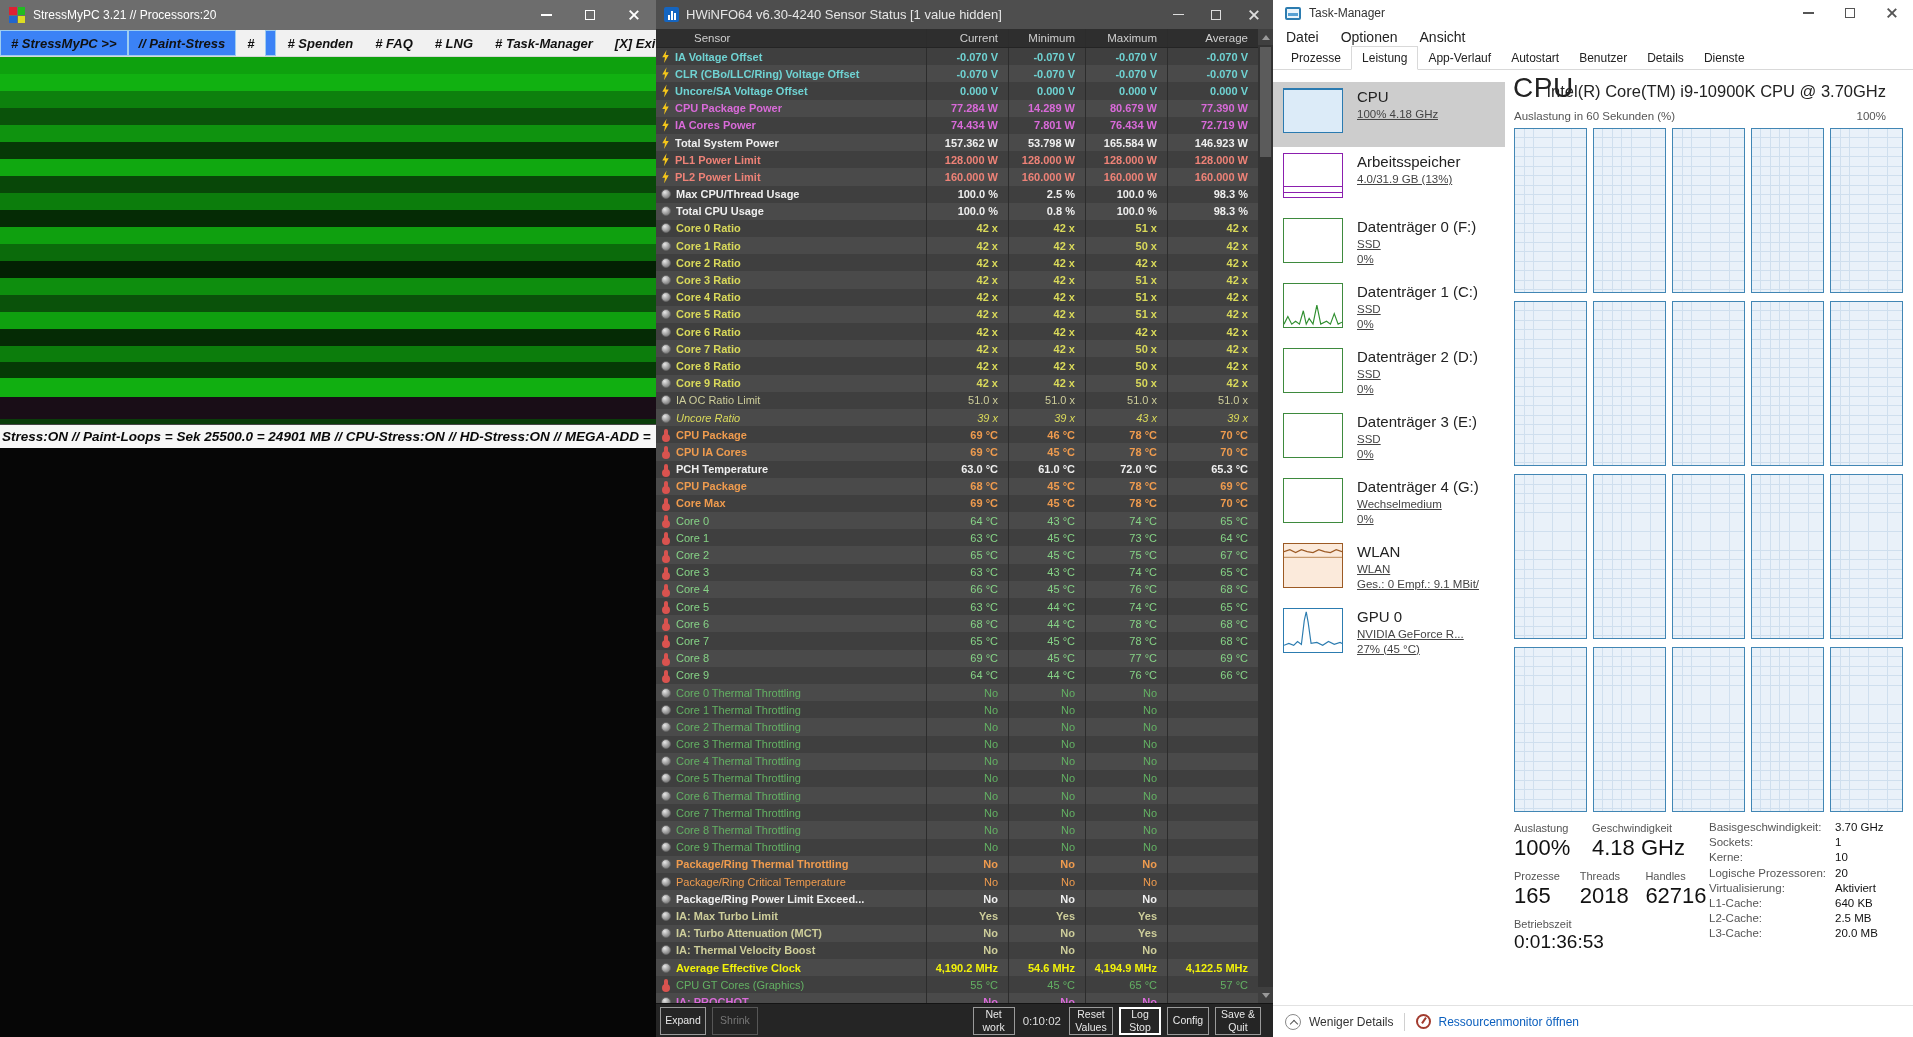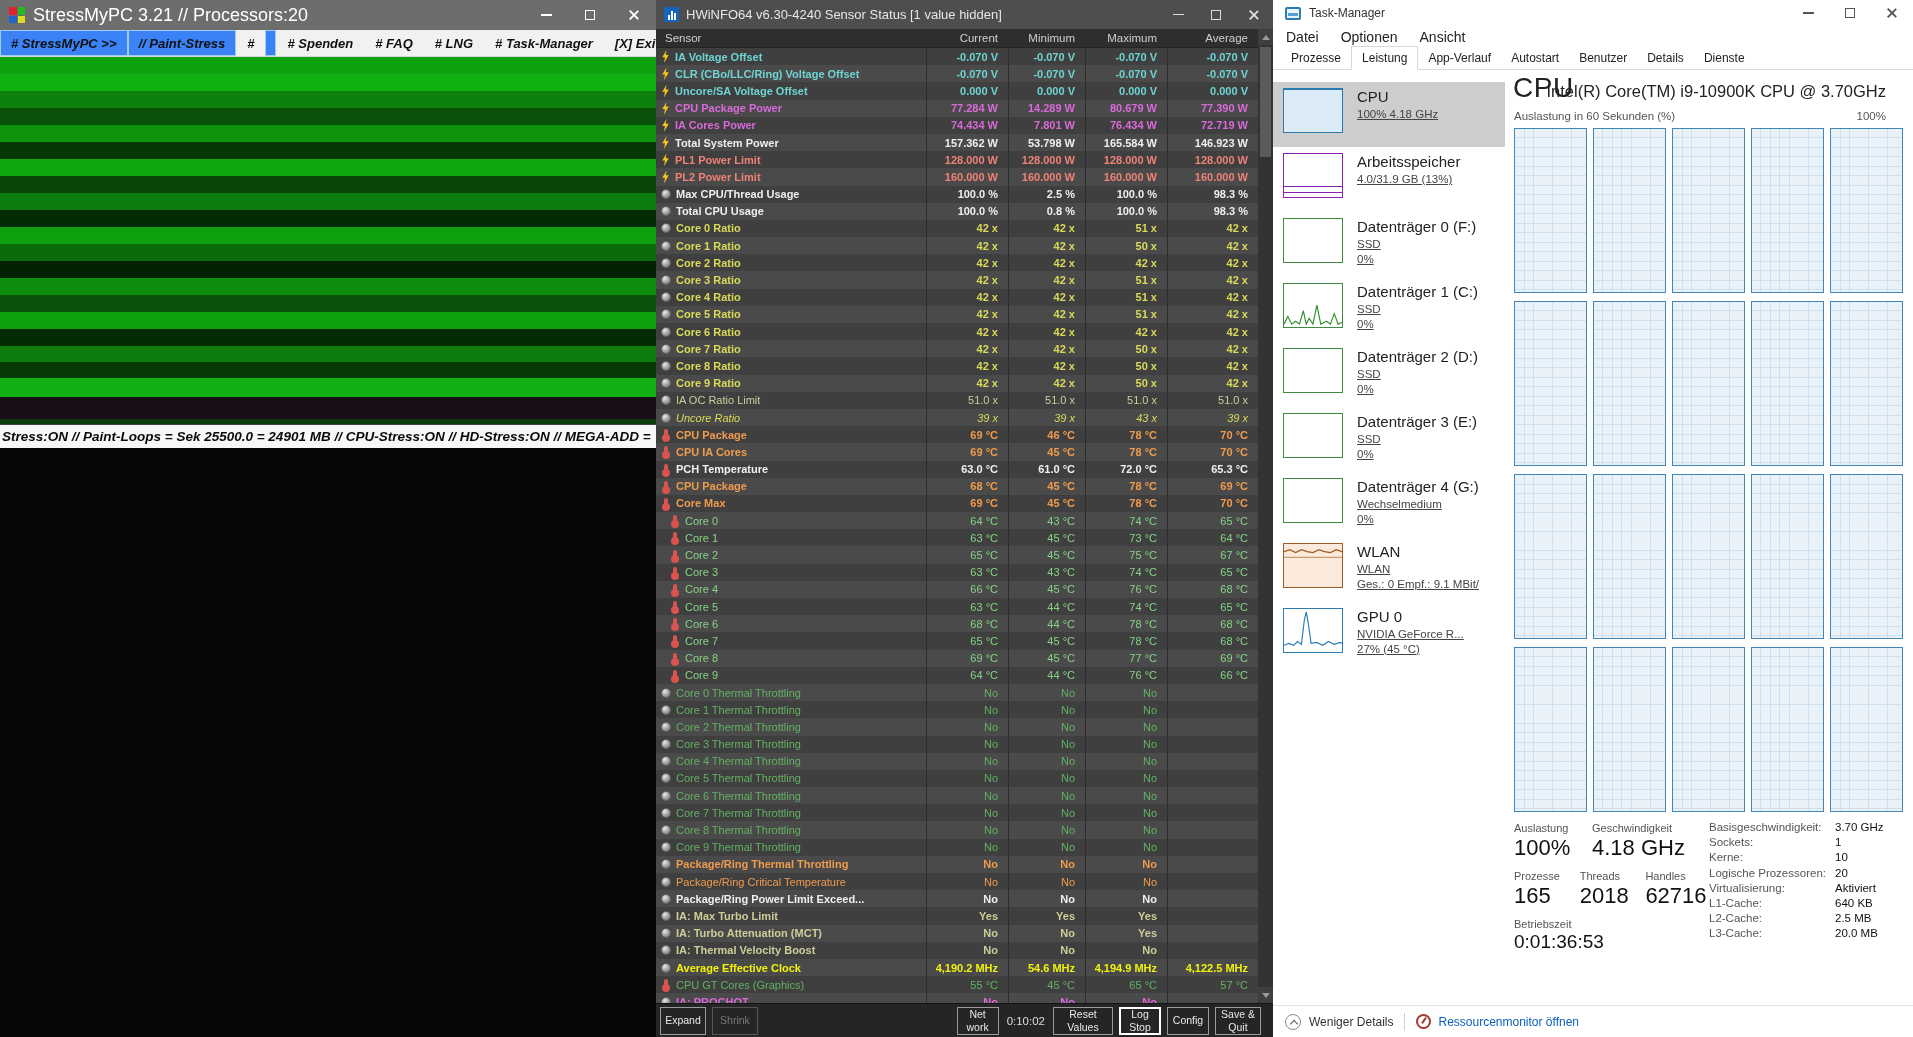--- a/index.html
+++ b/index.html
@@ -6,21 +6,21 @@
   body { background:#000; font-family:"Liberation Sans", sans-serif; }
   .screen { position:relative; width:1913px; height:1037px; overflow:hidden; background:#000; }
 
   
   .sm-win { position:absolute; left:0; top:0; width:656px; height:1037px; background:#060606; }
   .sm-titlebar { position:absolute; left:0; top:0; right:0; height:30px; background:#6d6d6d; display:flex; align-items:center; color:#fff; }
   .sm-icon { width:16px; height:16px; margin:0 8px 0 9px; display:grid; grid-template-columns:1fr 1fr; grid-template-rows:1fr 1fr; gap:1px; }
   .sm-icon i { display:block; }
   .sm-icon i:nth-child(1){background:#d23;} .sm-icon i:nth-child(2){background:#2b2;}
   .sm-icon i:nth-child(3){background:#26c;} .sm-icon i:nth-child(4){background:#dd2;}
-  .sm-title { font-size:18px; }
+  .sm-title { font-size:12px; }
   .win-btns { margin-left:auto; display:flex; height:100%; }
   .win-btn { width:44px; height:100%; display:flex; align-items:center; justify-content:center; }
   .glyph-min { width:11px; height:1.5px; background:currentColor; }
   .glyph-max { width:10px; height:10px; border:1.5px solid currentColor; }
   .glyph-close { position:relative; width:12px; height:12px; }
   .glyph-close::before,.glyph-close::after{content:"";position:absolute;left:5px;top:0;width:1.6px;height:12px;background:currentColor;}
   .glyph-close::before{transform:rotate(45deg);} .glyph-close::after{transform:rotate(-45deg);}
   .sm-titlebar .win-btn{ color:#fff; }
   .sm-menubar { position:absolute; left:0; top:30px; right:0; height:27px; background:#f1f1f1; display:flex; align-items:stretch; overflow:hidden; border-bottom:1px solid #d8d8d8; }
   .sm-menu-item { font-size:13px; font-weight:bold; font-style:italic; color:#111; display:flex; align-items:center; padding:0 11px; white-space:nowrap; }
@@ -34,34 +34,34 @@
 
   
   .hw-win { position:absolute; left:656px; top:0; width:617px; height:1037px; background:#3e3e3e; }
   .hw-titlebar { position:absolute; left:0; top:0; right:0; height:29px; background:#4e4e4e; display:flex; align-items:center; color:#e6e6e6; }
   .hw-icon { width:15px; height:15px; margin:0 7px 0 8px; background:#1565c0; border-radius:2px; display:flex; align-items:flex-end; justify-content:center; gap:1px; padding:2px; }
   .hw-icon i { width:2px; background:#fff; display:block; }
   .hw-icon i:nth-child(1){height:5px;} .hw-icon i:nth-child(2){height:9px;} .hw-icon i:nth-child(3){height:7px;}
   .hw-title { font-size:13px; }
   .hw-titlebar .win-btn { color:#ddd; width:38px; }
   .hw-header { position:absolute; left:0; top:29px; width:602px; height:19px; background:#2e2e2e; display:flex; color:#cfcfcf; font-size:11.5px; border-bottom:1px solid #242424; }
-  .hw-header .c-name { display:flex; align-items:center; padding-left:9px; }
+  .hw-header .c-name { display:flex; align-items:center; padding-left:9px;margin-left:29px; }
   .hw-header .c-val { display:flex; align-items:center; justify-content:flex-end; padding-right:10px; }
   .c-name { flex:1 1 auto; min-width:0; }
   .c-val { flex:0 0 auto; border-left:1px solid #2c2c2c; }
   .cv1{width:82px;} .cv2{width:77px;} .cv3{width:82px;} .cv4{width:91px;}
   .hw-rows { position:absolute; left:0; top:48px; width:602px; height:955px; overflow:hidden; }
   .hw-row { display:flex; height:17.2px; font-size:11px; align-items:stretch; }
   .hw-row:nth-child(odd){ background:#3f3f3f; } .hw-row:nth-child(even){ background:#4a4a4a; }
   .hw-row .c-name { display:flex; align-items:center; gap:5px; padding-left:5px; white-space:nowrap; overflow:hidden; }
   .hw-row .c-val { display:flex; align-items:center; justify-content:flex-end; padding-right:10px; white-space:nowrap; }
   .hw-row.b { font-weight:bold; } .hw-row.i { font-style:italic; }
   .hw-row.cyan { color:#6fd3d3; } .hw-row.magenta { color:#d96ad9; } .hw-row.white { color:#efefef; }
   .hw-row.salmon { color:#ee8277; } .hw-row.yellow { color:#d9d95a; } .hw-row.khaki { color:#cdcd9a; }
-  .hw-row.orange { color:#ef9b4e; } .hw-row.green { color:#86d386;padding-left:9px; } .hw-row.dimgreen { color:#63b063; }
+  .hw-row.orange { color:#ef9b4e; } .hw-row.green { color:#86d386; } .hw-row.dimgreen { color:#63b063; }
   .hw-row.brightyellow { color:#f2f20a; }
   .ricon { flex:0 0 auto; display:inline-block; }
   .ricon.bolt { width:9px; height:13px; background:#f5c61a; clip-path:polygon(62% 0,14% 56%,44% 56%,34% 100%,86% 38%,52% 38%); }
   .ricon.gauge { width:10px; height:10px; border-radius:50%; background:radial-gradient(circle at 35% 30%, #e8e8e8, #8a8a8a 70%); border:1px solid #666; }
   .ricon.thermo { position:relative; width:4px; height:11px; background:#d9534f; border-radius:2px; margin:0 3px; }
   .ricon.thermo::after { content:""; position:absolute; left:-2px; bottom:-2px; width:8px; height:8px; border-radius:50%; background:#d9534f; }
   .hw-scroll { position:absolute; right:0; top:29px; width:15px; bottom:34px; background:#333; }
   .hw-scroll .arrow { position:absolute; left:0; width:15px; height:16px; background:#3f3f3f; display:flex; align-items:center; justify-content:center; }
   .hw-scroll .arrow.up{ top:0; } .hw-scroll .arrow.down{ bottom:0; }
   .tri-up { width:0; height:0; border-left:4px solid transparent; border-right:4px solid transparent; border-bottom:5px solid #999; }
@@ -795,21 +795,21 @@
           <span class="tri-down"></span>
         </span>
     </div>
     <div class="hw-toolbar">
       <button class="hw-btn" style="width:46px">Expand</button>
       <button class="hw-btn disabled" style="width:46px;margin-left:6px">Shrink</button>
       <span class="sp"></span>
       <button class="hw-btn" style="width:42px">Net
 work</button>
       <span class="hw-time">0:10:02</span>
-      <button class="hw-btn" style="width:60px">Reset
+      <button class="hw-btn" style="width:44px">Reset
 Values</button>
       <button class="hw-btn primary" style="width:42px;margin-left:6px">Log
 Stop</button>
       <button class="hw-btn" style="width:42px;margin-left:6px">Config</button>
       <button class="hw-btn" style="width:46px;margin-left:6px">Save &amp;
 Quit</button>
     </div>
   </div>
 
   <div class="tm-win">

